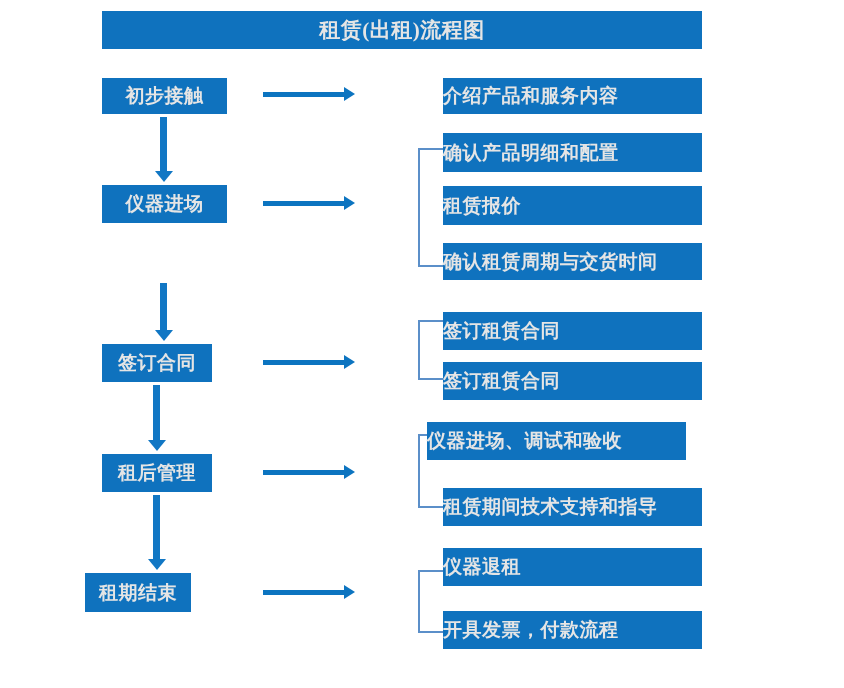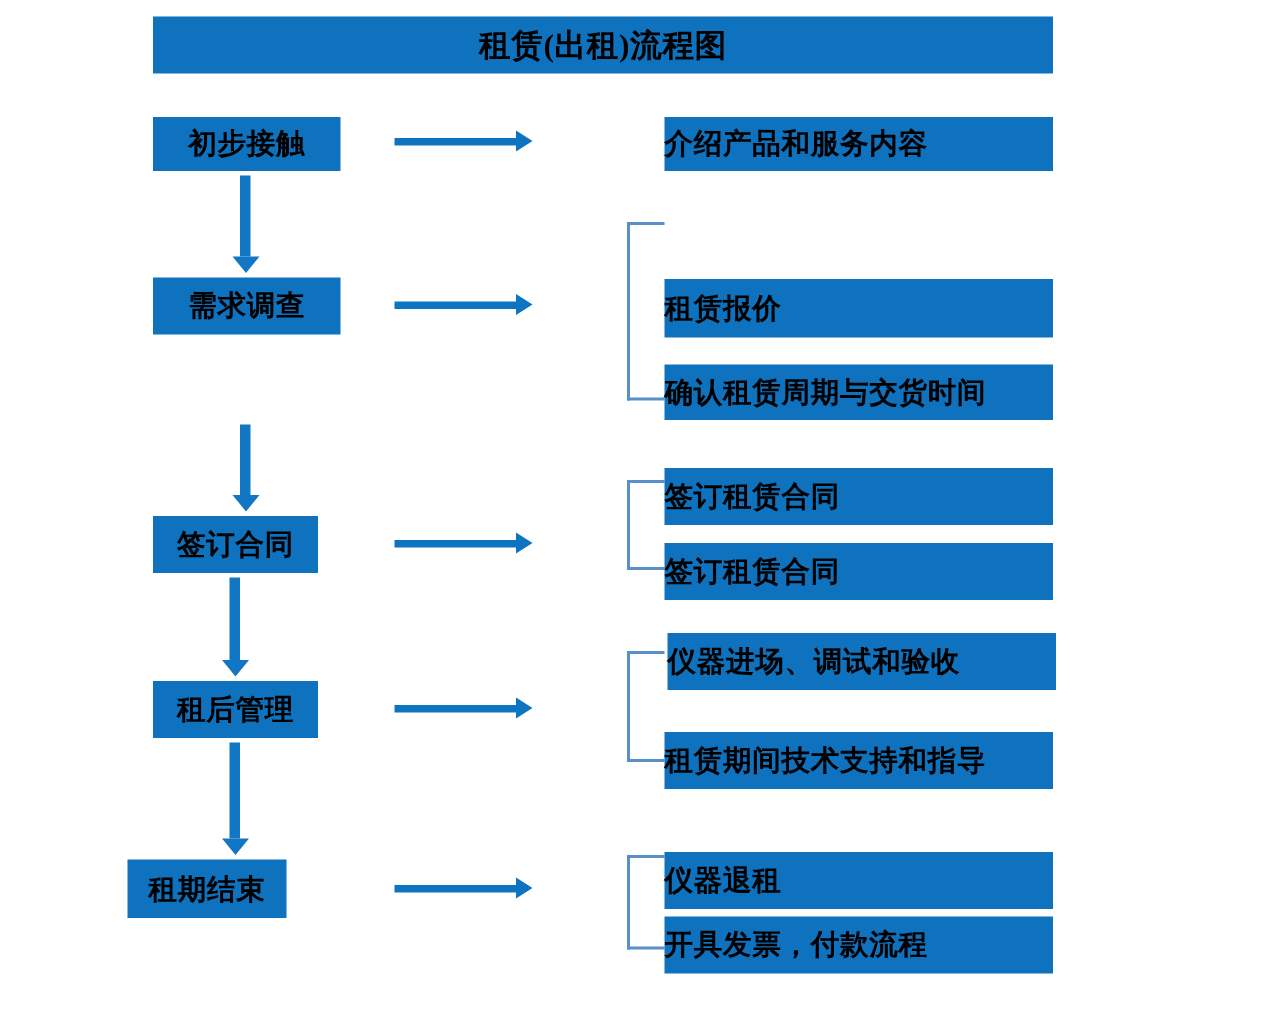--- a/index.html
+++ b/index.html
@@ -13,21 +13,21 @@
   #canvas {
     position: relative;
     width: 844px;
     height: 688px;
     background: #ffffff;
     overflow: hidden;
   }
   .box {
     position: absolute;
     background: #0F72BE;
-    color: #000000;
+    color: #e5e5e5;
     font-weight: bold;
     display: flex;
     align-items: center;
     box-sizing: border-box;
     letter-spacing: 0.5px;
     white-space: nowrap;
   }
   .title-box {
     justify-content: center;
     font-size: 21px;
@@ -94,21 +94,21 @@
 </style>
 </head>
 <body>
 
 <div id="canvas">
 
   <div class="box title-box" style="left:102px; top:11px; width:600px; height:38px;">租赁(出租)流程图</div>
 
   <div class="box stage-box" style="left:102px; top:78px; width:125px; height:36px;">初步接触</div>
 
-  <div class="box stage-box" style="left:102px; top:185px; width:125px; height:38px;">需求调查</div>
+  <div class="box stage-box" style="left:102px; top:185px; width:125px; height:38px;">仪器进场</div>
 
   <div class="box stage-box" style="left:102px; top:344px; width:110px; height:38px;">签订合同</div>
 
   <div class="box stage-box" style="left:102px; top:454px; width:110px; height:38px;">租后管理</div>
 
   <div class="box stage-box" style="left:85px; top:573px; width:106px; height:39px;">租期结束</div>
 
   <div class="v-arrow" style="left:155px; top:117px; height:65px;">
     <div class="shaft" style="height:54px;"></div>
     <div class="head" style="top:54px;"></div>
@@ -157,30 +157,31 @@
   <div class="bracket" style="left:418px; top:148px; width:25px; height:119px;"></div>
 
   <div class="bracket" style="left:418px; top:320px; width:25px; height:60px;"></div>
 
   <div class="bracket" style="left:418px; top:434px; width:25px; height:74px;"></div>
 
   <div class="bracket" style="left:418px; top:570px; width:25px; height:63px;"></div>
 
   <div class="box detail-box" style="left:443px; top:78px; width:259px; height:36px;">介绍产品和服务内容</div>
 
+  <div class="box detail-box" style="left:443px; top:133px; width:259px; height:39px;">确认产品明细和配置</div>
 
   <div class="box detail-box" style="left:443px; top:186px; width:259px; height:39px;">租赁报价</div>
 
   <div class="box detail-box" style="left:443px; top:312px; width:259px; height:38px;">签订租赁合同</div>
 
   <div class="box detail-box" style="left:443px; top:243px; width:259px; height:37px;">确认租赁周期与交货时间</div>
 
   <div class="box detail-box" style="left:443px; top:362px; width:259px; height:38px;">签订租赁合同</div>
 
-  <div class="box detail-box" style="left:445px; top:422px; width:259px; height:38px;">仪器进场、调试和验收</div>
+  <div class="box detail-box" style="left:427px; top:422px; width:259px; height:38px;">仪器进场、调试和验收</div>
 
   <div class="box detail-box" style="left:443px; top:488px; width:259px; height:38px;">租赁期间技术支持和指导</div>
 
-  <div class="box detail-box" style="left:443px; top:568px; width:259px; height:38px;">仪器退租</div>
+  <div class="box detail-box" style="left:443px; top:548px; width:259px; height:38px;">仪器退租</div>
 
   <div class="box detail-box" style="left:443px; top:611px; width:259px; height:38px;">开具发票，付款流程</div>
 
 </div>
 
 </body></html>

